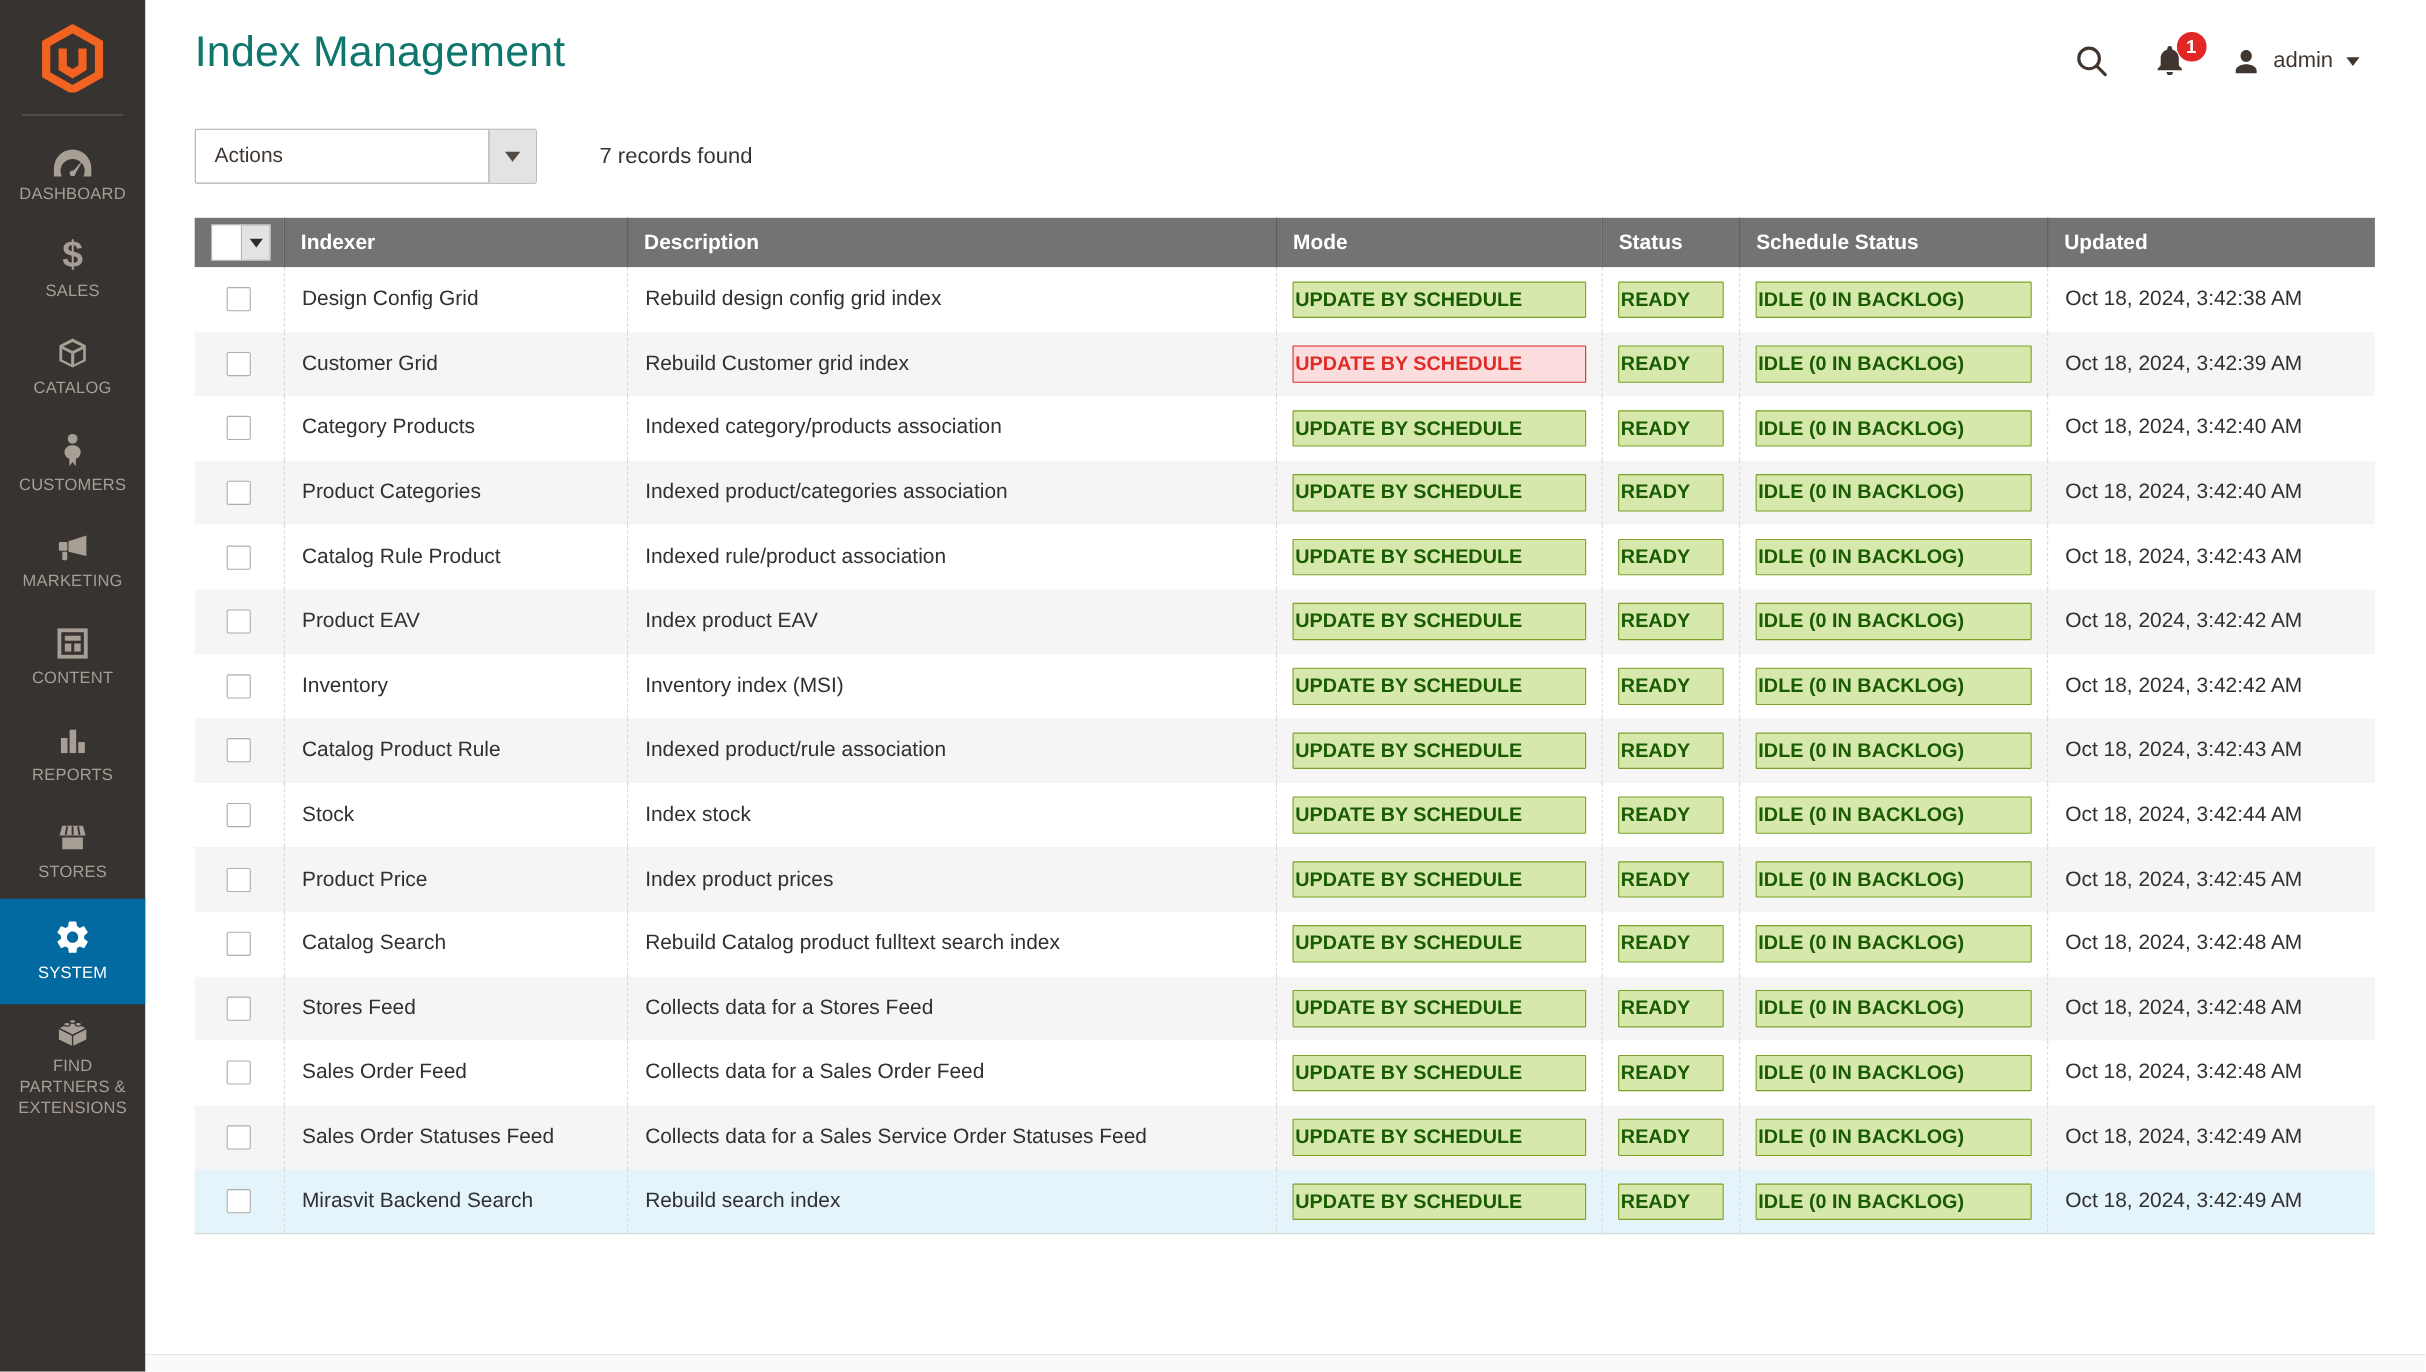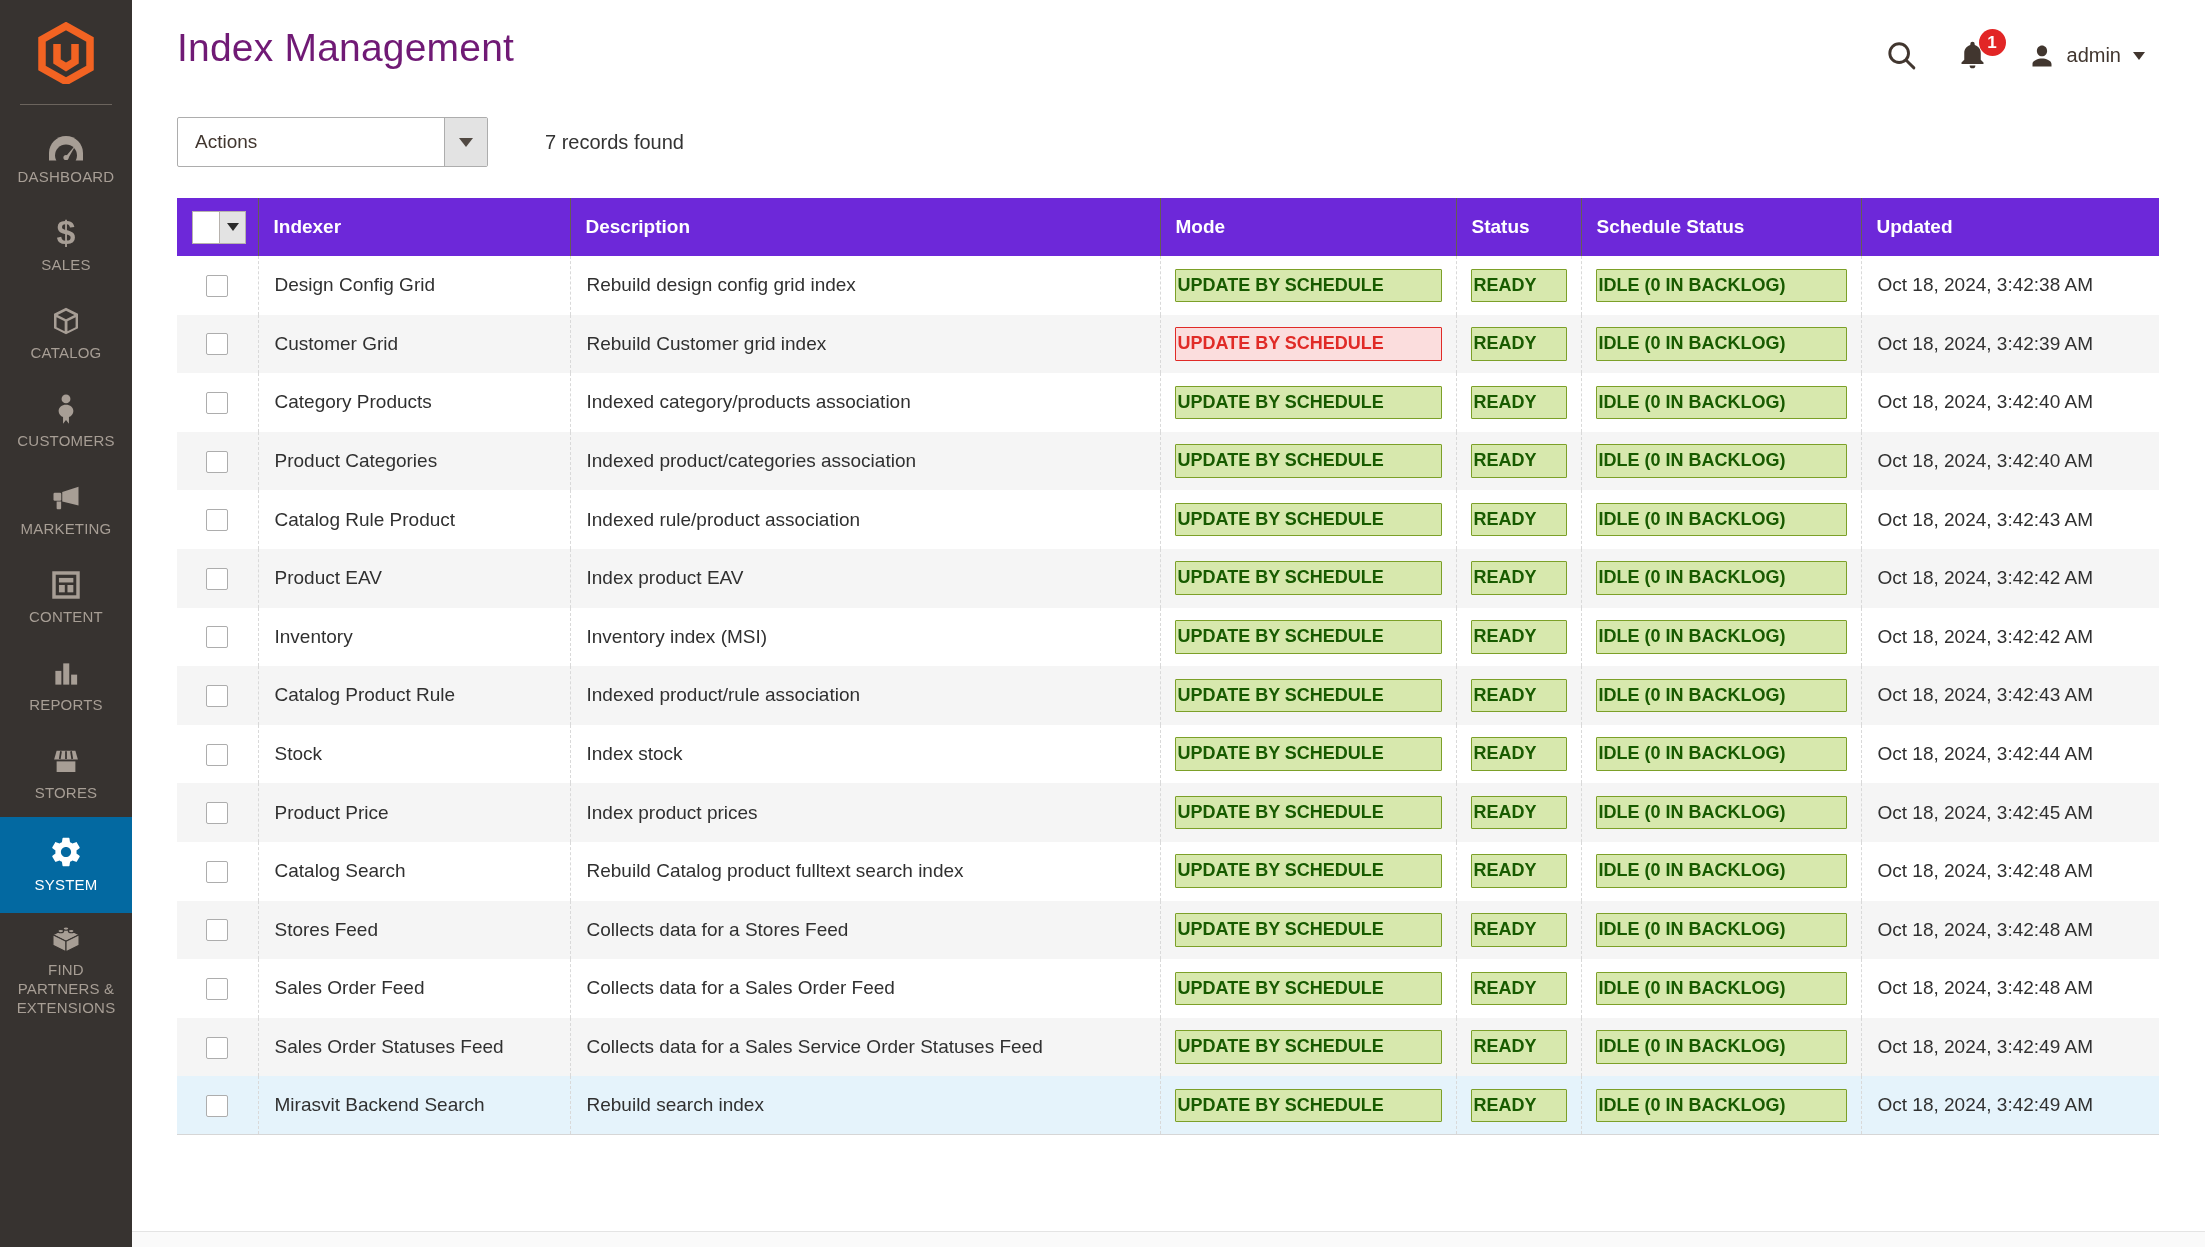--- a/index.html
+++ b/index.html
@@ -24,21 +24,21 @@
   .side-item .icon svg { display:block; }
   .side-item .label {
     font-size:15px; line-height:1.25; margin-top:7px; letter-spacing:.2px;
     max-width:120px;
   }
   .side-item.tall { height:112px; }
   .dollar { font-size:34px; font-weight:700; line-height:1; }
   
   .main { margin-left:132px; padding:26px 46px 0 45px; }
   .page-header { display:flex; justify-content:space-between; align-items:flex-start; }
-  .page-title { font-size:39px; font-weight:400; color:#701a75; letter-spacing:.2px; }
+  .page-title { font-size:39px; font-weight:400; color:#0f766e; letter-spacing:.2px; }
   .header-icons { display:flex; align-items:center; gap:38px; padding-top:12px; padding-right:14px; }
   .hicon { color:#41362f; cursor:pointer; position:relative; display:flex; align-items:center; }
   .bell-badge {
     position:absolute; top:-9px; right:-17px; min-width:27px; height:27px;
     background:#e22626; border-radius:14px; color:#fff; font-size:17px; font-weight:700;
     display:flex; align-items:center; justify-content:center; padding:0 4px;
   }
   .admin-chunk { display:flex; align-items:center; gap:10px; cursor:pointer; color:#41362f; }
   .admin-name { font-size:20px; }
   .caret { width:0; height:0; border-left:6px solid transparent; border-right:6px solid transparent; border-top:8px solid #41362f; margin-left:2px; }
@@ -52,22 +52,22 @@
   .actions-label { padding-left:17px; font-size:19px; color:#41362f; }
   .arrow-box {
     width:43px; align-self:stretch; background:#e3e3e3; border-left:1px solid #adadad;
     display:flex; align-items:center; justify-content:center;
   }
   .tri-down { width:0; height:0; border-left:7px solid transparent; border-right:7px solid transparent; border-top:9px solid #514943; }
   .records { margin-left:57px; font-size:20px; color:#333333; }
   
   table.grid { margin-top:31px; border-collapse:collapse; table-layout:fixed; width:1982px; }
   .grid thead th {
-    background:#6d28d9; color:#ffffff; font-size:19px; font-weight:700;
-    text-align:left; height:58px; padding:0 15px; cursor:pointer;
+    background:#737373; color:#ffffff; font-size:19px; font-weight:700;
+    text-align:left; height:45px; padding:0 15px; cursor:pointer;
   }
   .grid thead th + th { border-left:1px solid #655d55; }
   .grid tbody td {
     height:58.6px; font-size:19px; color:#303030; padding:0 16px; background:#ffffff;
   }
   .grid tbody td + td { border-left:1px dashed #d9d9d9; }
   .grid tbody tr.odd td { background:#f5f5f5; }
   .grid tbody tr.hl td { background:#e5f3fb; }
   .grid tbody tr:last-child td { border-bottom:1px solid #d6d6d6; }
   .col-check { text-align:center; }

